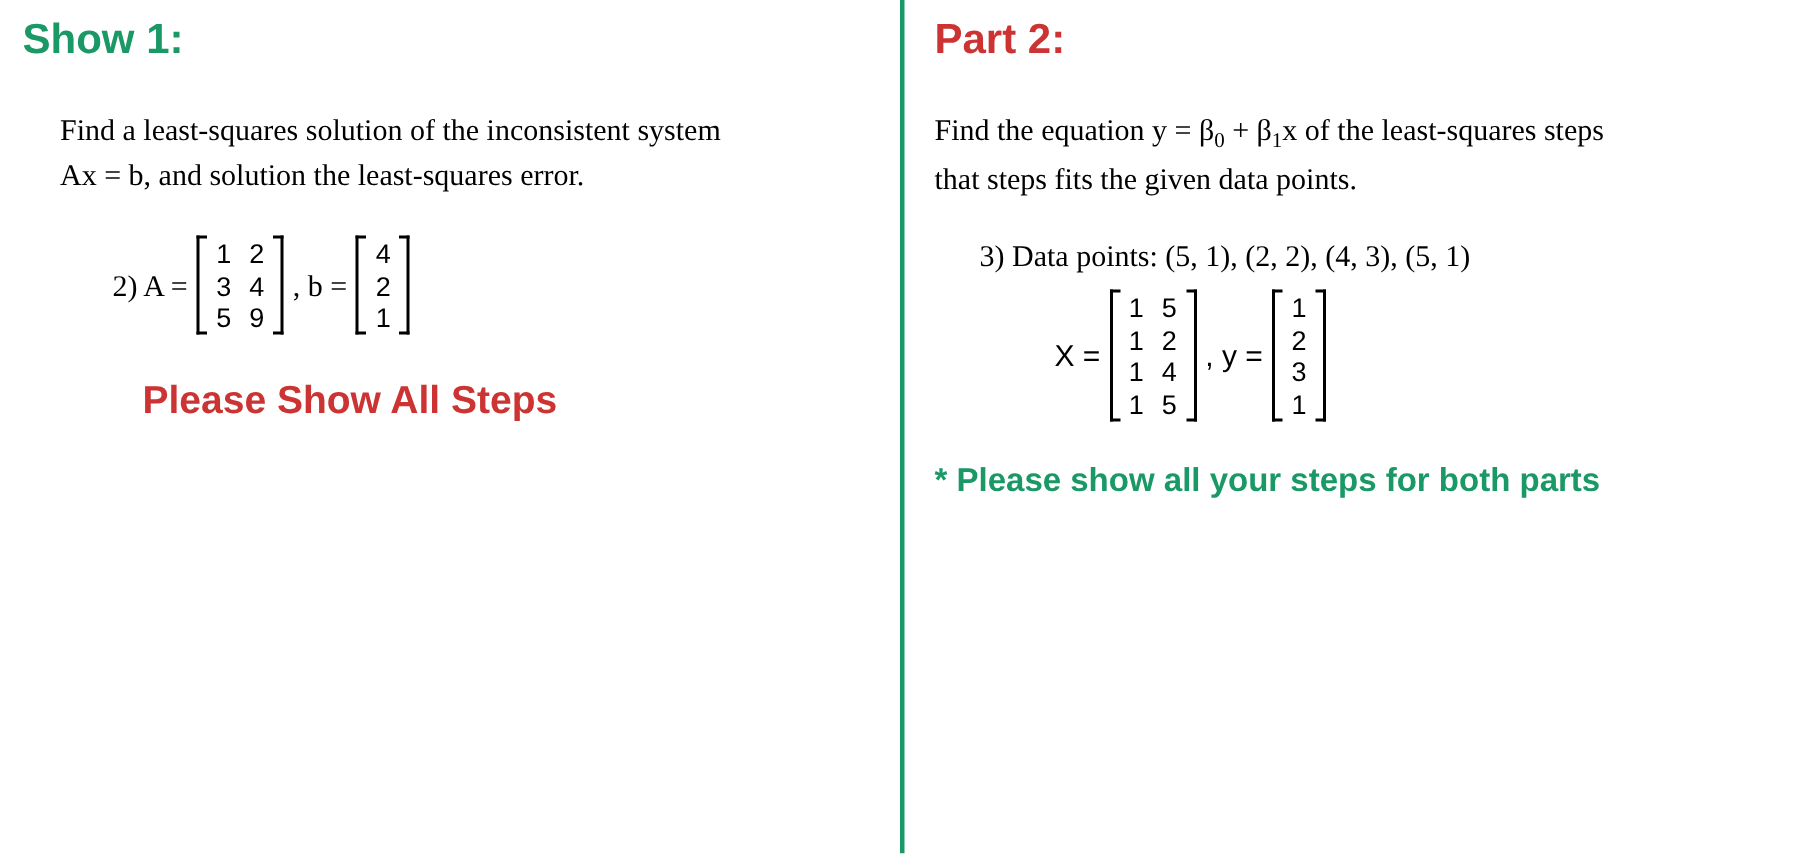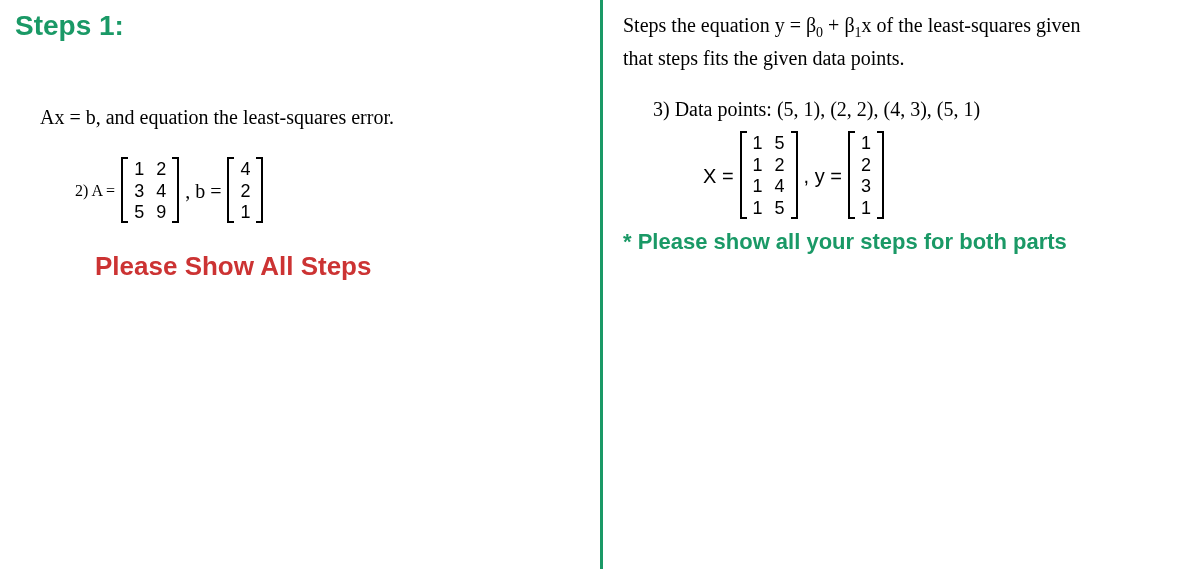--- a/index.html
+++ b/index.html
@@ -48,36 +48,36 @@
     }
     .problem-block {
       font-size: 20px;
       margin-bottom: 25px;
       padding-left: 60px;
       display: flex;
       align-items: center;
       gap: 6px;
     }
     .problem-number {
-      font-size: 16px;
+      font-size: 20px;
     }
     .show-steps-red {
       color: #cc3333;
       font-size: 26px;
       font-weight: bold;
       font-family: Arial, sans-serif;
       padding-left: 80px;
       margin-top: 10px;
     }
     .show-steps-green {
       color: #1a9966;
       font-size: 22px;
       font-weight: bold;
       font-family: Arial, sans-serif;
-      margin-top: 8px;
+      margin-top: 24px;
     }
     .data-points {
       font-size: 20px;
       padding-left: 30px;
       margin-bottom: 10px;
       font-family: Liberation Serif, serif;
     }
     .matrix-container {
       display: inline-flex;
       align-items: center;
@@ -155,24 +155,24 @@
     }
     .eq-sub {
       font-size: 14px;
       vertical-align: sub;
     }
   </style>
 </head>
 <body>
 
 <div class="column column-left">
-  <div class="part-title part1-title">Steps 1:</div>
+  <div class="part-title part1-title">Show 1:</div>
   <div class="instruction">
-    <br>
-    <span>Ax = b, and equation the least-squares error.</span>
+    <span>Find a least-squares solution of the inconsistent system</span><br>
+    <span>Ax = b, and solution the least-squares error.</span>
   </div>
   <div class="problem-block">
     <span class="problem-number">2) A =</span>
     <span class="matrix-container">
       <span class="bracket-left h3"></span>
       <span class="matrix-body">
         <span class="matrix-row">
             <span class="matrix-cell">1</span>
             <span class="matrix-cell">2</span>
           </span>
@@ -201,22 +201,23 @@
             <span class="matrix-cell">1</span>
           </span>
       </span>
       <span class="bracket-right h3"></span>
     </span>
   </div>
   <div class="show-steps-red">Please Show All Steps</div>
 </div>
 
 <div class="column column-right">
+  <div class="part-title part2-title">Part 2:</div>
   <div class="instruction" style="padding-left:0;">
-    <span>Steps the equation y = β</span><span class="eq-sub">0</span><span> + β</span><span class="eq-sub">1</span><span>x of the least-squares given</span><br>
+    <span>Find the equation y = β</span><span class="eq-sub">0</span><span> + β</span><span class="eq-sub">1</span><span>x of the least-squares steps</span><br>
     <span>that steps fits the given data points.</span>
   </div>
   <div class="data-points">
     <span>3)</span>
     <span>Data points: (5, 1), (2, 2), (4, 3), (5, 1)</span>
   </div>
   <div class="matrix-block-right">
     <span>X =</span>
     <span class="matrix-container">
       <span class="bracket-left h4"></span>

